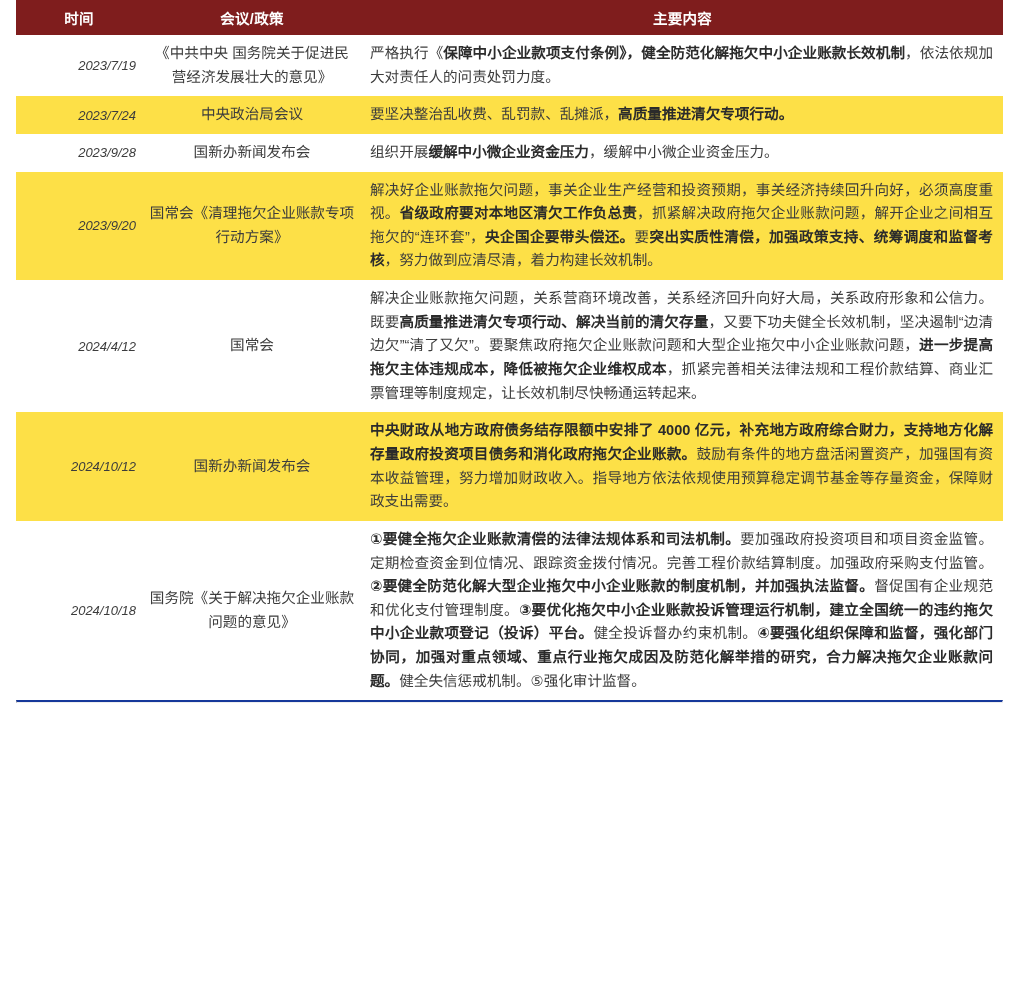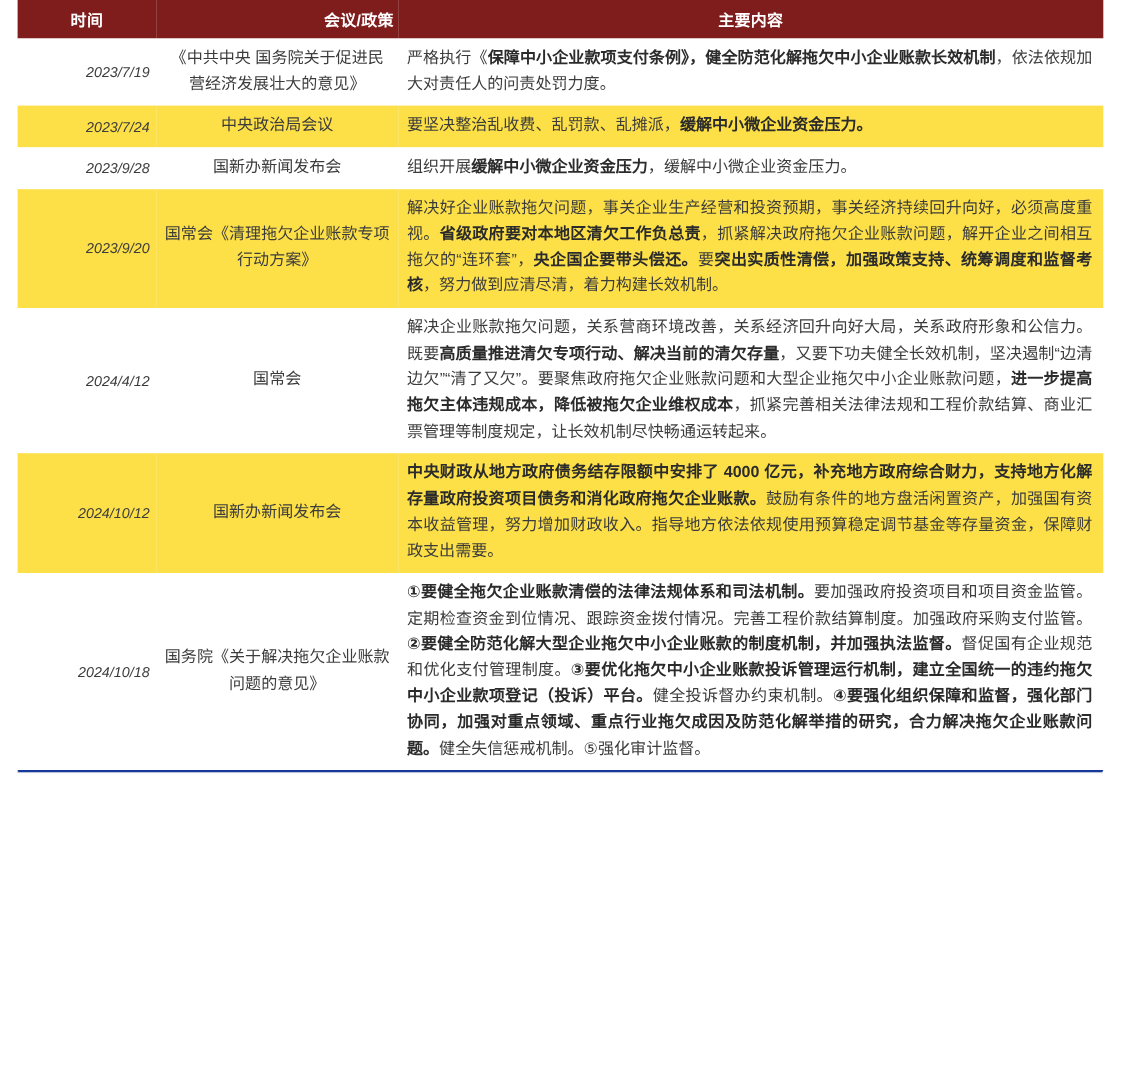--- a/index.html
+++ b/index.html
@@ -45,21 +45,21 @@
   }
   thead th {
     color: #ffffff;
     font-size: 14.5px;
     font-weight: bold;
     padding: 7px 4px;
     text-align: center;
     letter-spacing: 0.3px;
   }
   th.col-time   { width: 118px; }
-  th.col-policy { width: 212px; text-align: right; }
+  th.col-policy { width: 212px; }
   th.col-main   { width: auto; }
 
   tbody td {
     font-size: 14.6px;
     color: #3c3c3c;
     vertical-align: middle;
     padding: 7px 6px;
     line-height: 1.62;
   }
   tbody tr.shaded td { background: #fde047; }
@@ -112,21 +112,21 @@
     </thead>
     <tbody id="table-body">
         <tr class="plain">
           <td class="cell-time">2023/7/19</td>
           <td class="cell-policy">《中共中央 国务院关于促进民营经济发展壮大的意见》</td>
           <td class="cell-main"><span class="seg">严格执行《</span><span class="seg b">保障中小企业款项支付条例》，健全防范化解拖欠中小企业账款长效机制</span><span class="seg">，依法依规加大对责任人的问责处罚力度。</span></td>
         </tr>
         <tr class="shaded">
           <td class="cell-time">2023/7/24</td>
           <td class="cell-policy">中央政治局会议</td>
-          <td class="cell-main"><span class="seg">要坚决整治乱收费、乱罚款、乱摊派，</span><span class="seg b">缓解中小微企业资金压力。</span></td>
+          <td class="cell-main"><span class="seg">要坚决整治乱收费、乱罚款、乱摊派，</span><span class="seg b">高质量推进清欠专项行动。</span></td>
         </tr>
         <tr class="plain">
           <td class="cell-time">2023/9/28</td>
           <td class="cell-policy">国新办新闻发布会</td>
           <td class="cell-main"><span class="seg">组织开展</span><span class="seg b">缓解中小微企业资金压力</span><span class="seg">，缓解中小微企业资金压力。</span></td>
         </tr>
         <tr class="shaded">
           <td class="cell-time">2023/9/20</td>
           <td class="cell-policy">国常会《清理拖欠企业账款专项行动方案》</td>
           <td class="cell-main"><span class="seg">解决好企业账款拖欠问题，事关企业生产经营和投资预期，事关经济持续回升向好，必须高度重视。</span><span class="seg b">省级政府要对本地区清欠工作负总责</span><span class="seg">，抓紧解决政府拖欠企业账款问题，解开企业之间相互拖欠的“连环套”，</span><span class="seg b">央企国企要带头偿还。</span><span class="seg">要</span><span class="seg b">突出实质性清偿，加强政策支持、统筹调度和监督考核</span><span class="seg">，努力做到应清尽清，着力构建长效机制。</span></td>

